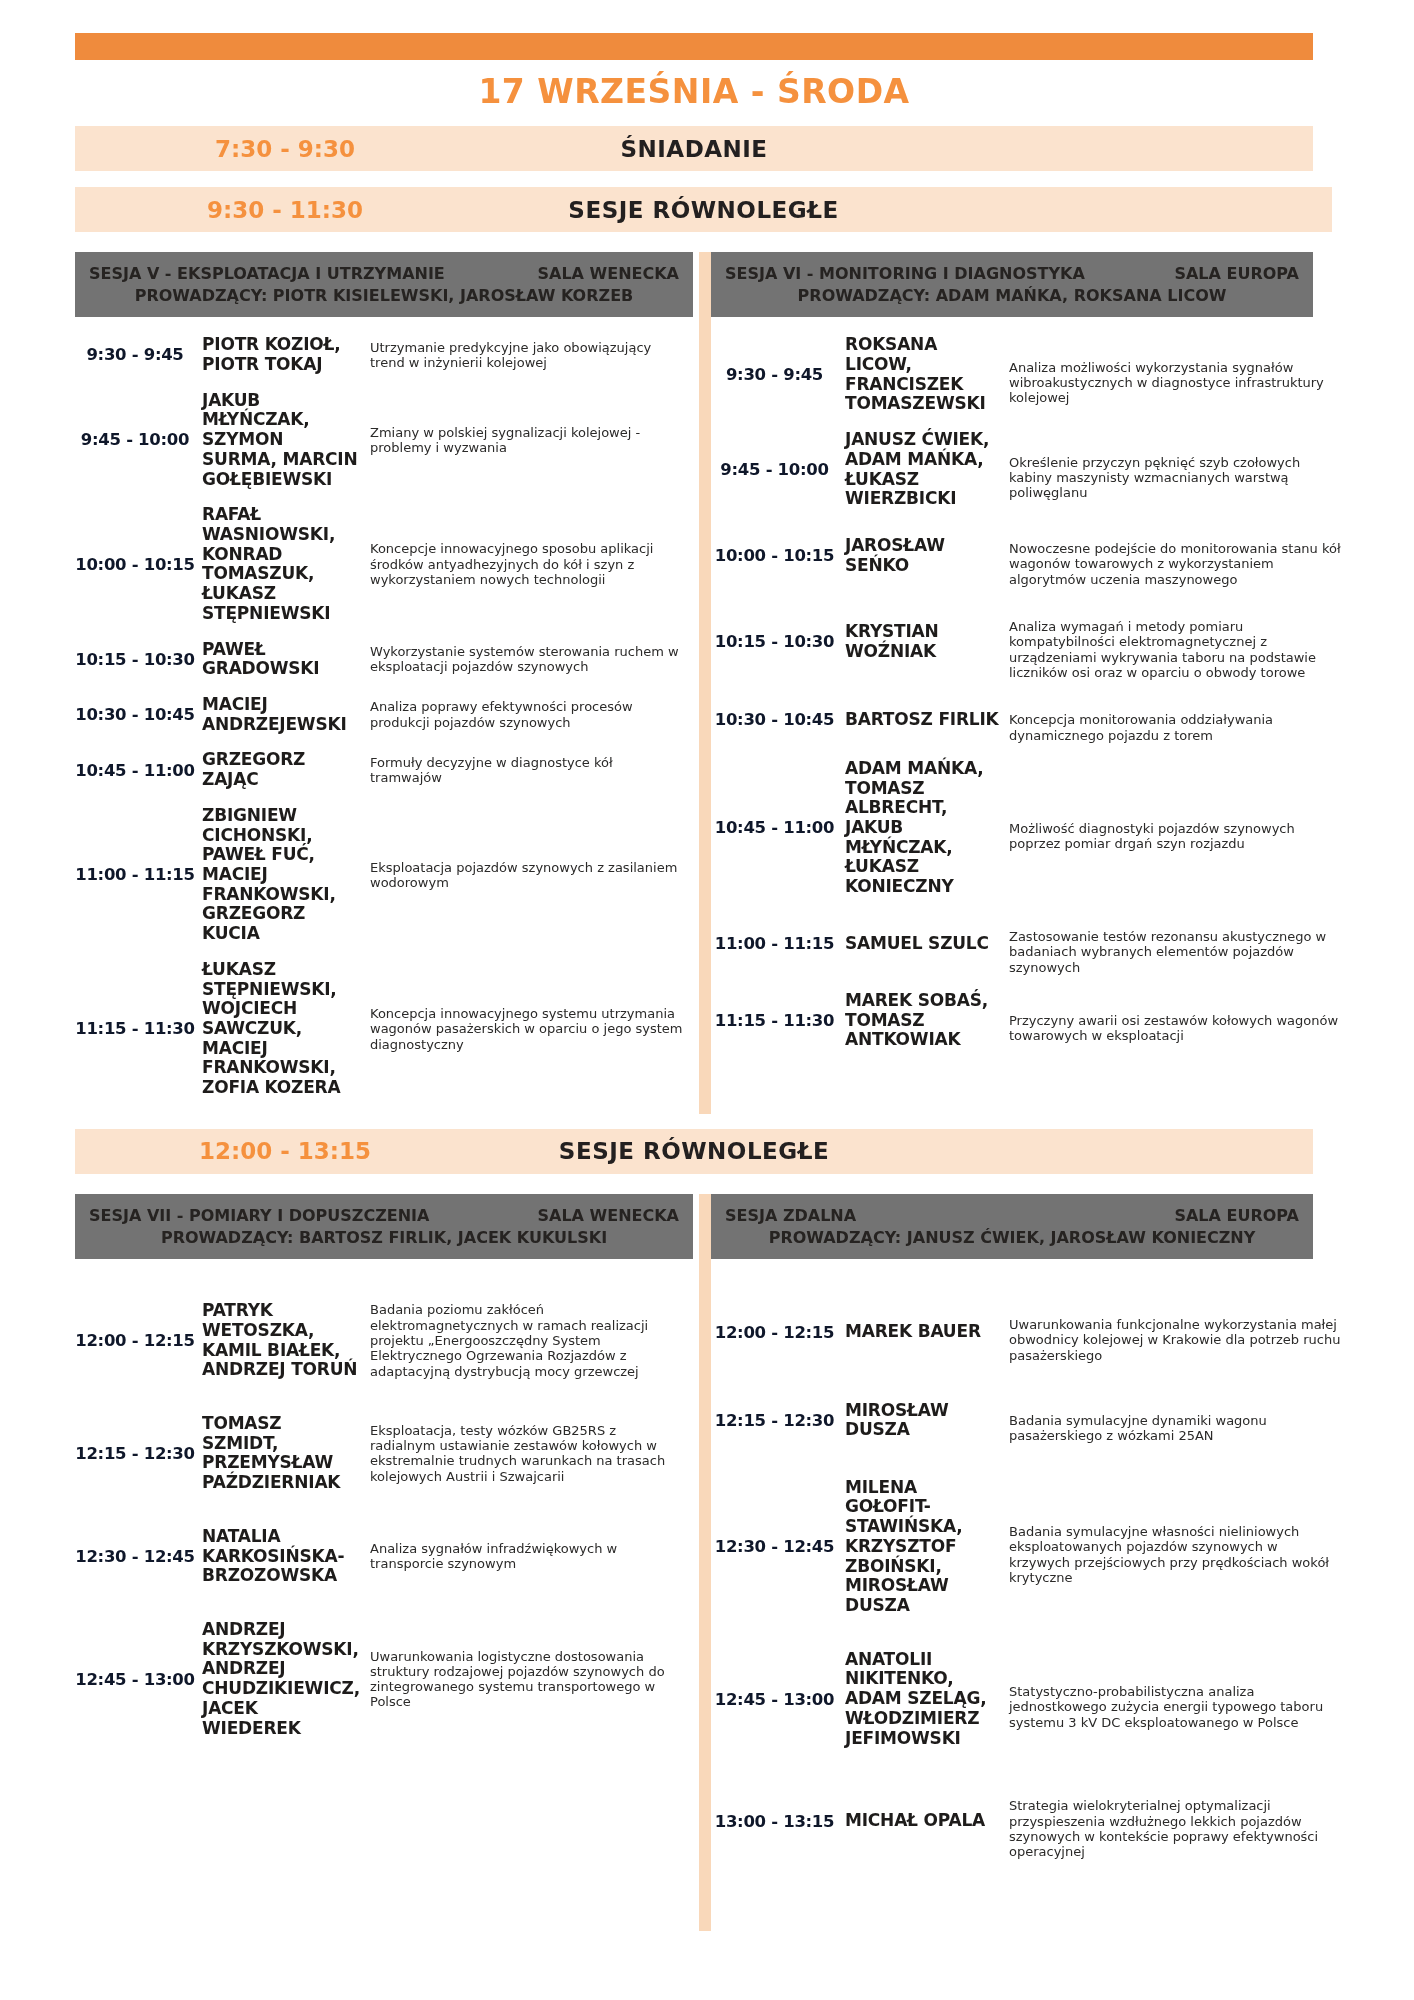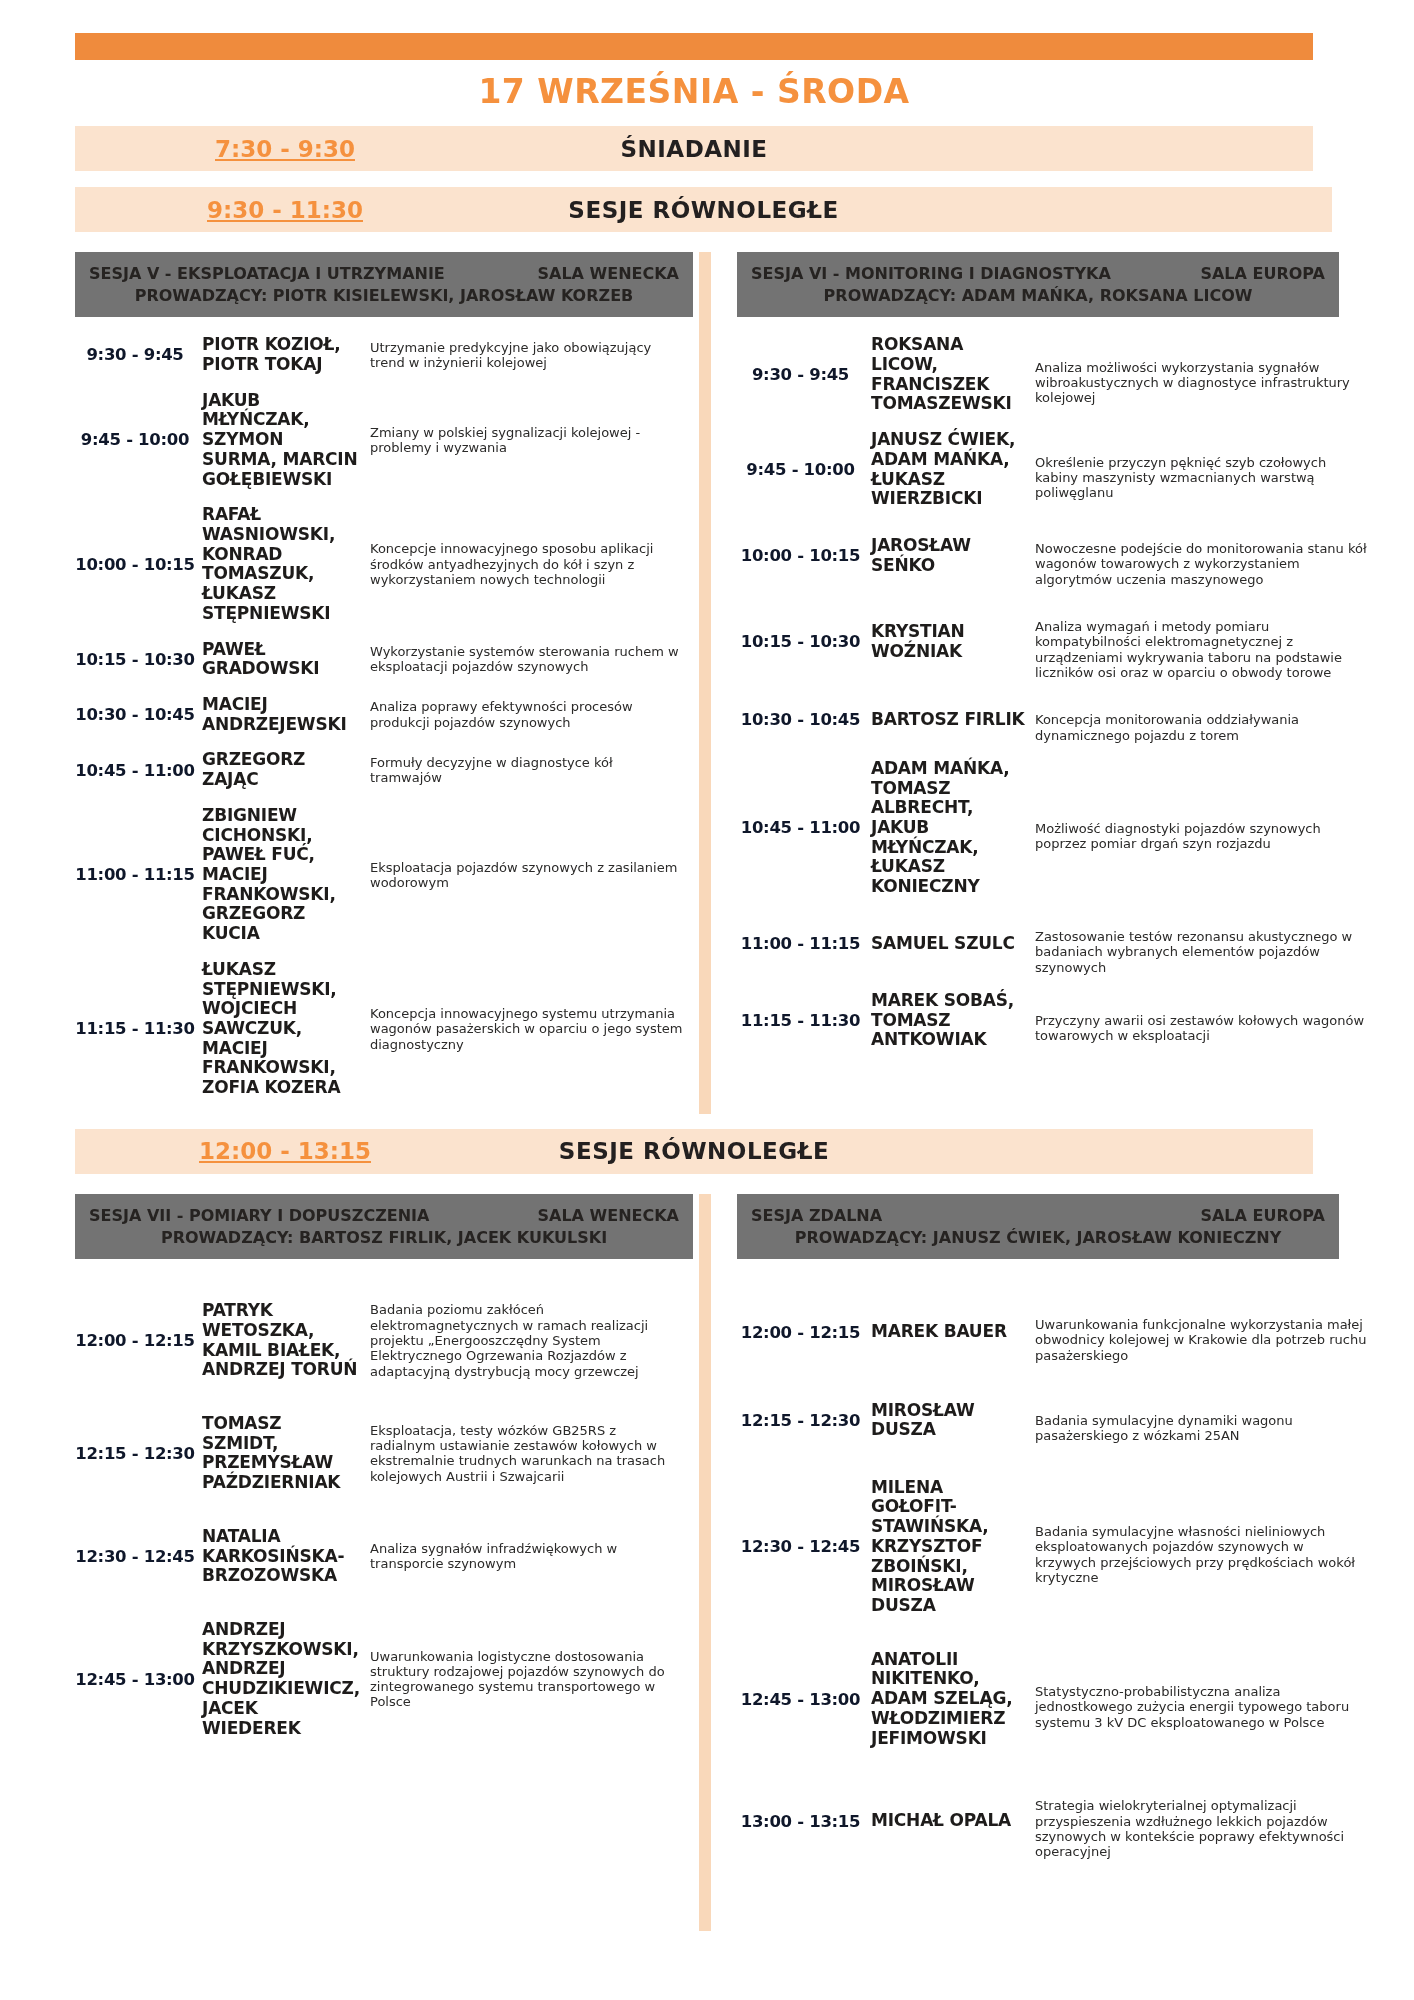--- a/index.html
+++ b/index.html
@@ -11,32 +11,32 @@
   .topbar{margin-left:75px;width:1238px;height:27px;background:#EF8B3D;}
   .day-title{
     margin:12px 0 0 75px;width:1238px;text-align:center;
     font-size:33px;font-weight:bold;color:#F5913E;letter-spacing:.5px;
   }
   .band{position:relative;margin:15px 0 0 75px;width:1238px;height:45px;background:#FBE3CE;}
   .band + .band{margin-top:16px;padding-left:19px;}
   .band-time{
     position:absolute;left:60px;top:0;width:300px;height:45px;
     display:flex;align-items:center;justify-content:center;
-    font-weight:bold;font-size:23px;color:#F5913E;white-space:nowrap;text-decoration:underline;
+    font-weight:bold;font-size:23px;color:#F5913E;white-space:nowrap;
   }
   .band-label{
     position:absolute;left:0;top:0;width:100%;height:45px;
     display:flex;align-items:center;justify-content:center;
     font-weight:bold;font-size:23px;color:#232020;letter-spacing:.5px;
   }
   .columns{display:flex;align-items:stretch;margin:20px 0 0 75px;}
   .columns--am{min-height:845px;}
   .columns--pm{min-height:737px;}
   .col{width:618px;flex:none;}
-  .col--right{width:633px;flex:none;padding-left:26px;}
+  .col--right{width:633px;flex:none;}
   .vdivider{width:12px;margin-left:6px;background:#F9D8BA;flex:none;}
   .sess-head{background:#737373;padding:11px 14px;box-sizing:border-box;}
   .col--right .sess-head{width:602px;}
   .sh-top{display:flex;justify-content:space-between;gap:14px;font-size:16px;font-weight:bold;line-height:1.35;}
   .sh-room{white-space:nowrap;}
   .sh-chairs{text-align:center;font-size:16px;font-weight:bold;line-height:1.35;}
   .talks{padding-top:18px;}
   .talks--pm{padding-top:42px;}
   .talk{display:flex;align-items:center;margin-bottom:16px;}
   .talks--pm .talk{margin-bottom:34px;}

